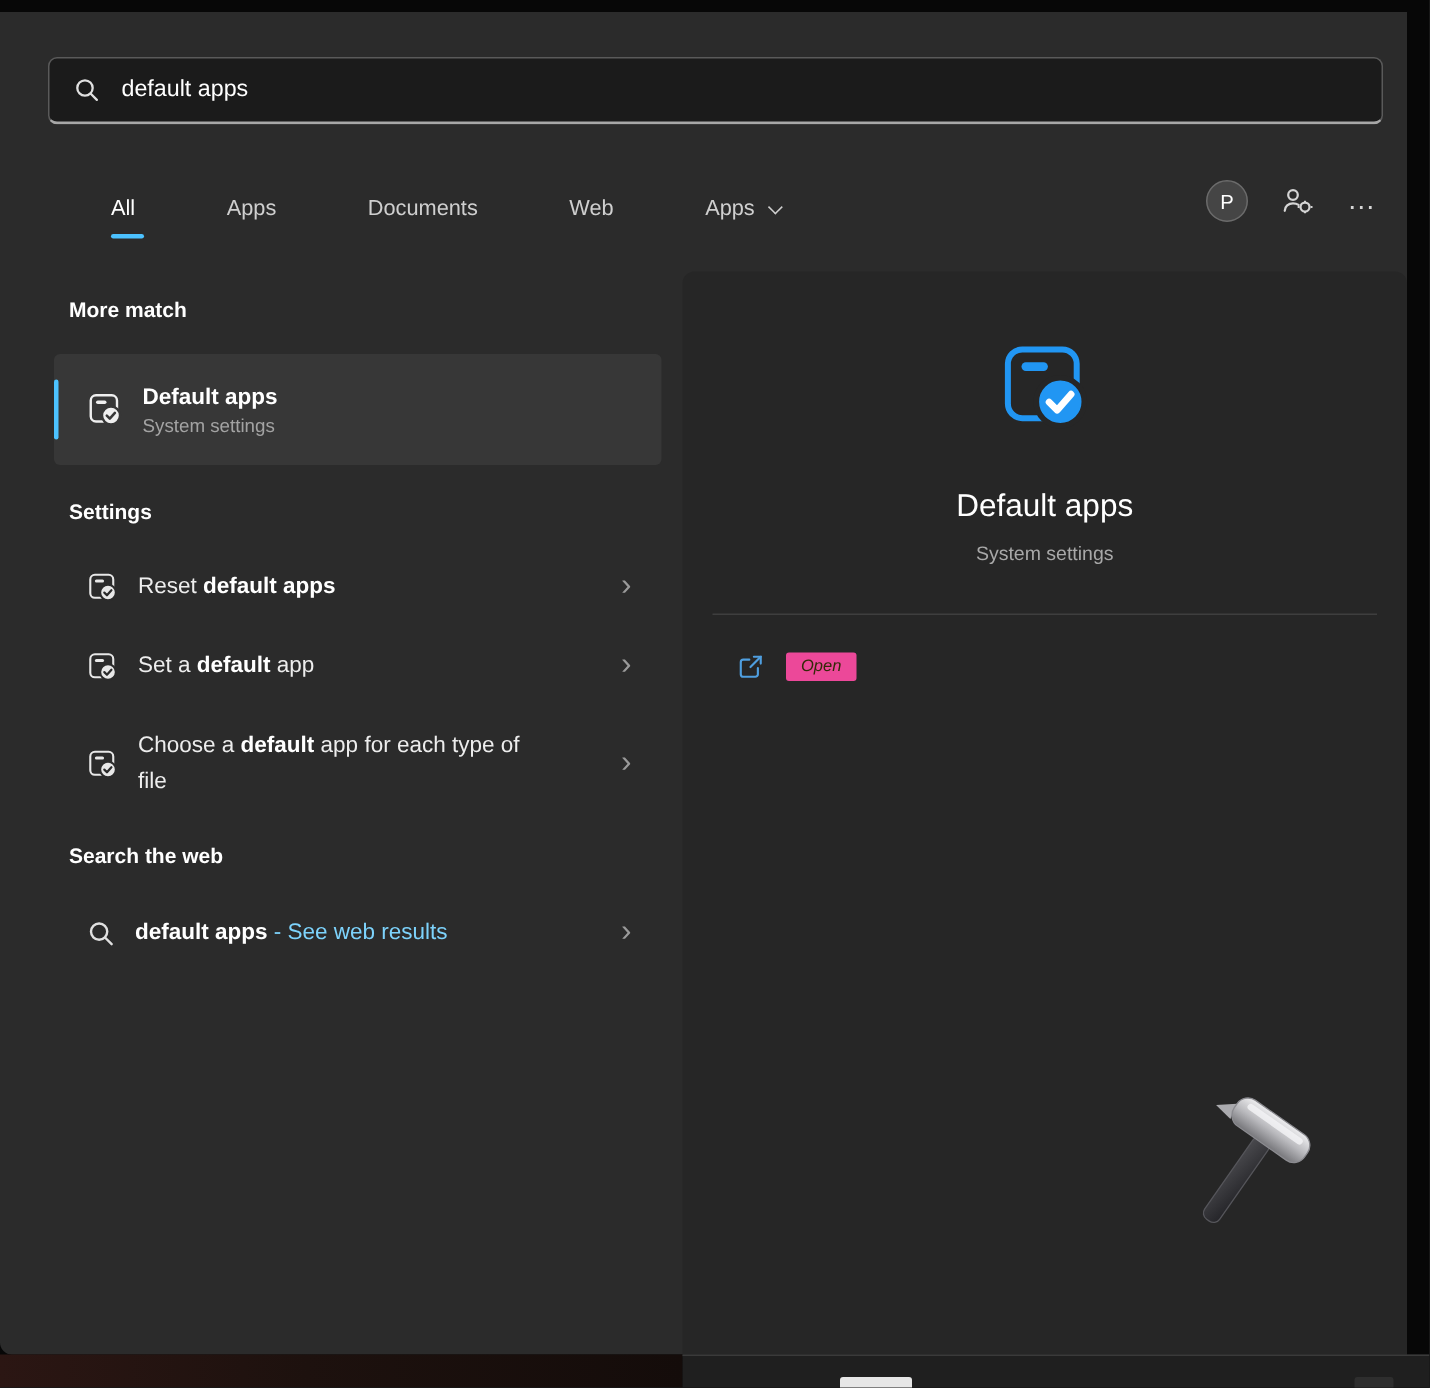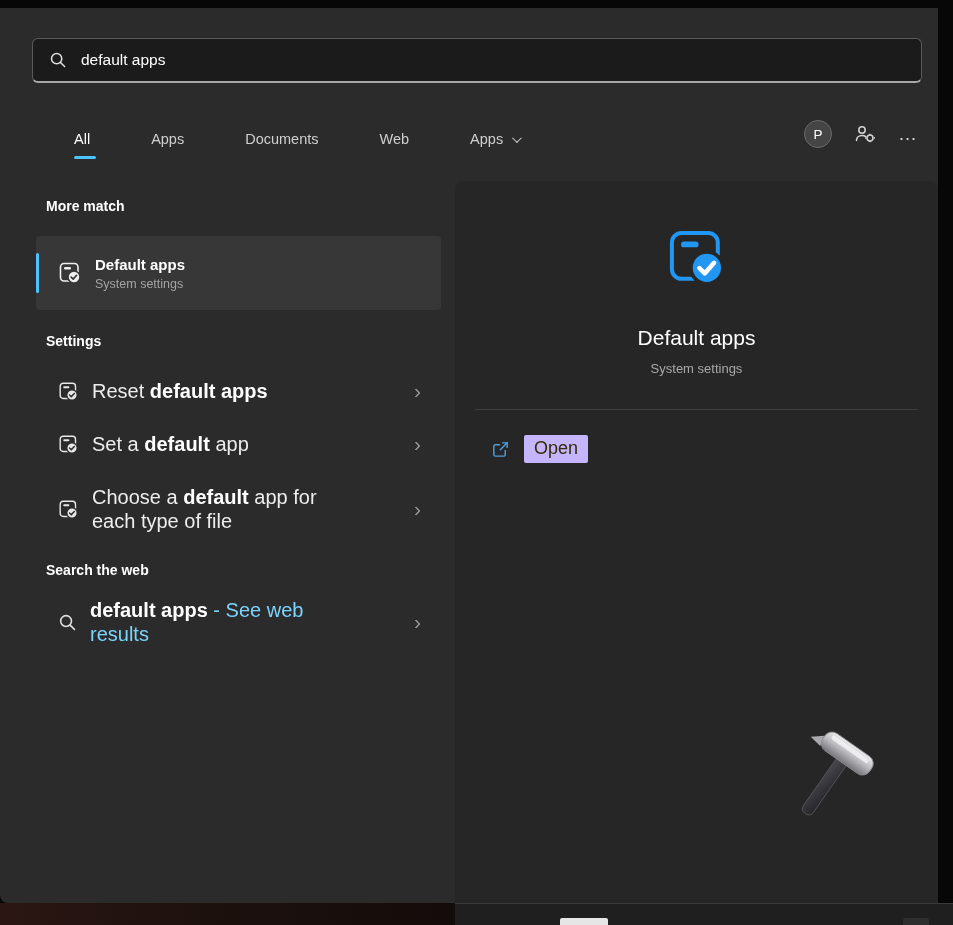--- a/index.html
+++ b/index.html
@@ -72,21 +72,21 @@
   }
   .bm-text { margin-left:13px; }
   .bm-title { font-size:15px; font-weight:600; color:#ffffff; }
   .bm-sub   { font-size:12.5px; color:#a3a3a3; margin-top:4px; }
 
   .list-item {
     position:absolute; left:36px; width:405px; border-radius:4px;
     display:flex; align-items:center; padding-left:22px;
   }
   .list-item .label {
-    margin-left:13px; font-size:20px; color:#ededed; max-width:258px; line-height:24px;
+    margin-left:13px; font-size:15px; color:#ededed; max-width:258px; line-height:24px;
   }
   .list-item .label b { font-weight:700; color:#ffffff; }
   .chev-right {
     position:absolute; right:20px; top:50%; transform:translateY(-54%);
     color:#9a9a9a; font-size:21px; line-height:1;
   }
 
   
   .preview {
     position:absolute; left:455px; top:173px; width:483px; height:730px;
@@ -95,22 +95,22 @@
   .preview-icon-wrap { display:flex; justify-content:center; margin-top:45px; }
   .preview-title {
     margin-top:36px; text-align:center; font-size:21px; color:#ffffff; font-weight:400;
   }
   .preview-sub { margin-top:11px; text-align:center; font-size:13px; color:#a8a8a8; }
   .divider { margin:33px 20px 0 20px; height:1px; background:#3e3e3e; }
   .open-row {
     margin-top:25px; padding-left:36px; display:flex; align-items:center; gap:14px;
   }
   .open-badge {
-    background:#c4b5fd; color:#332a07; font-size:18px;
-    padding:3px 10px 4px 10px; border-radius:2px;
+    background:#ec4899; color:#332a07; font-size:11px;
+    padding:3px 10px 4px 10px; border-radius:2px;font-style:italic;
   }
 
   .hammer { position:absolute; left:318px; top:545px; }
 
   
   .desktop-strip {
     position:absolute; left:0; top:903px; width:455px; height:22px;
     background:linear-gradient(90deg,#2b1613 0%, #1d110e 45%, #140c0a 100%);
   }
   .taskbar-strip {

